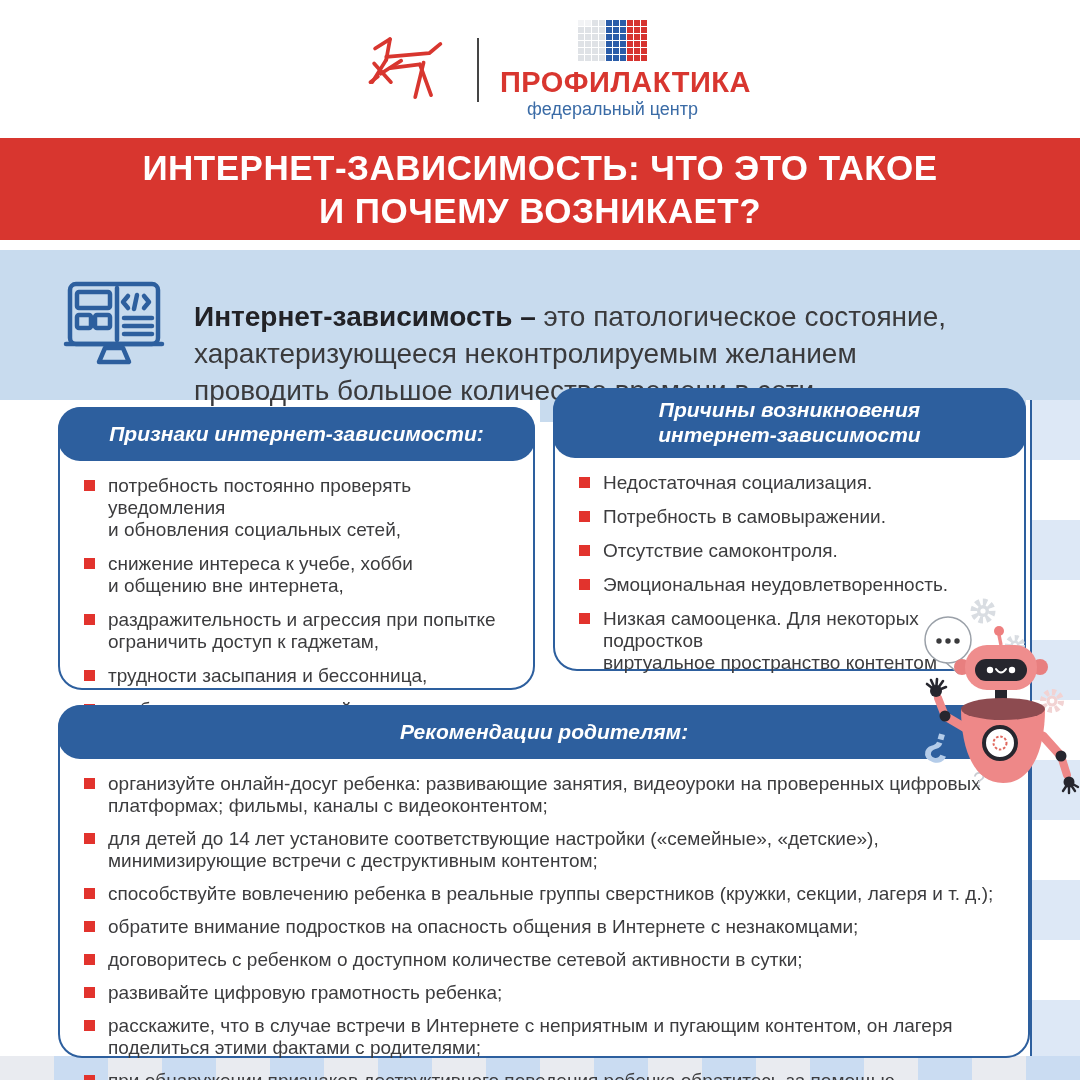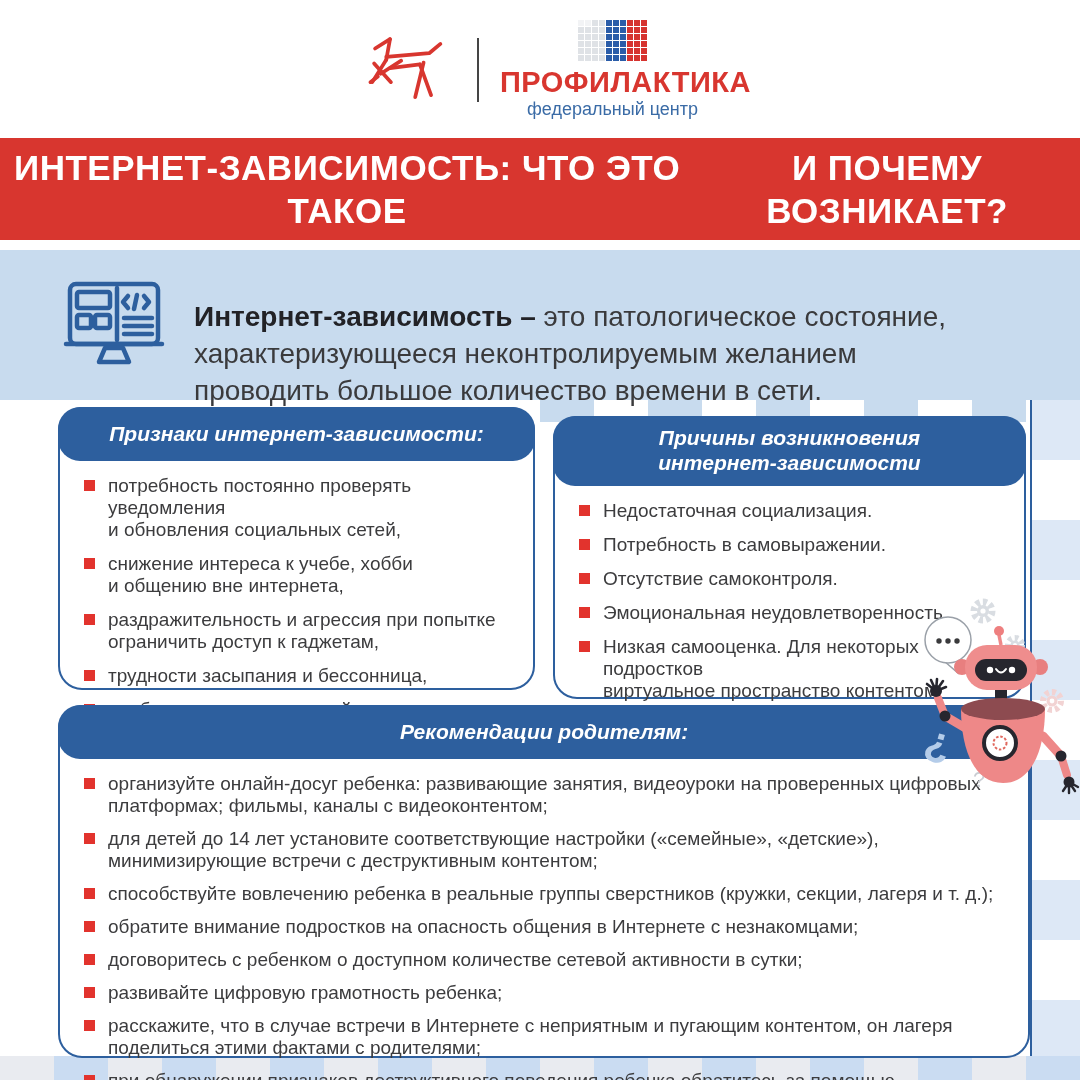--- a/index.html
+++ b/index.html
@@ -11,21 +11,21 @@
   .horse{position:absolute;left:360px;top:28px;width:88px;height:84px;}
   .logo-divider{position:absolute;left:477px;top:38px;width:2px;height:64px;background:#454545;}
   .brand-block{position:absolute;left:500px;top:20px;width:225px;text-align:center;}
   .brand-grid{display:grid;grid-template-columns:repeat(10,6px);gap:1px;justify-content:center;margin-bottom:6px;}
   .brand-grid i{display:block;height:6px;}
   .brand-title{font-size:29px;font-weight:bold;color:#d8362f;letter-spacing:.5px;line-height:1.05;}
   .brand-subtitle{font-size:18px;color:#3a6ba6;margin-top:2px;}
 
   
   .banner{position:absolute;left:0;top:138px;width:1080px;height:102px;background:#d8362f;
-          display:flex;flex-direction:row;justify-content:center;align-items:center;}
+          display:flex;flex-direction:column;justify-content:center;align-items:center;}
   .banner div{color:#fff;font-weight:bold;font-size:35px;line-height:43px;letter-spacing:.5px;text-align:center;}
 
   
   .intro{position:absolute;left:0;top:250px;width:1080px;height:150px;background:#c8dbee;}
   .intro-icon{position:absolute;left:60px;top:30px;width:108px;height:92px;}
   .intro-text{position:absolute;left:194px;top:20px;width:830px;font-size:28px;line-height:1.33;color:#3a3a3c;}
   .intro-text b{color:#222226;}
   .pre{white-space:pre-line;}
 
   
@@ -37,21 +37,21 @@
   .bottom-strip{position:absolute;left:0;top:1056px;width:1080px;height:24px;
       background:repeating-linear-gradient(90deg,#e9ebf0 0 54px,#cadcf2 54px 108px);}
 
   
   .card{position:absolute;background:#fff;border:2px solid #2d5f9e;border-radius:24px;box-sizing:border-box;}
   .card-head{margin:-2px -2px 0 -2px;background:#2d5f9e;border-radius:22px;
       display:flex;flex-direction:column;justify-content:center;align-items:center;
       color:#fff;font-weight:bold;font-size:21px;line-height:1.18;text-align:center;font-style:italic;}
   .card-signs{left:58px;top:407px;width:477px;height:283px;}
   .card-signs .card-head{height:54px;}
-  .card-causes{left:553px;top:416px;width:473px;height:283px;}
+  .card-causes{left:553px;top:388px;width:473px;height:283px;}
   .card-causes .card-head{height:70px;}
   .card-recs{left:58px;top:705px;width:972px;height:353px;}
   .card-recs .card-head{height:54px;}
   .card-body{padding:14px 18px 0 24px;}
   .item{display:flex;margin-bottom:12px;}
   .card-recs .item{margin-bottom:11px;}
   .bullet{flex:0 0 11px;width:11px;height:11px;background:#e2332d;margin:5px 13px 0 0;}
   .item-text{font-size:19px;line-height:1.16;color:#3c3c3e;white-space:pre-line;}
 
   

